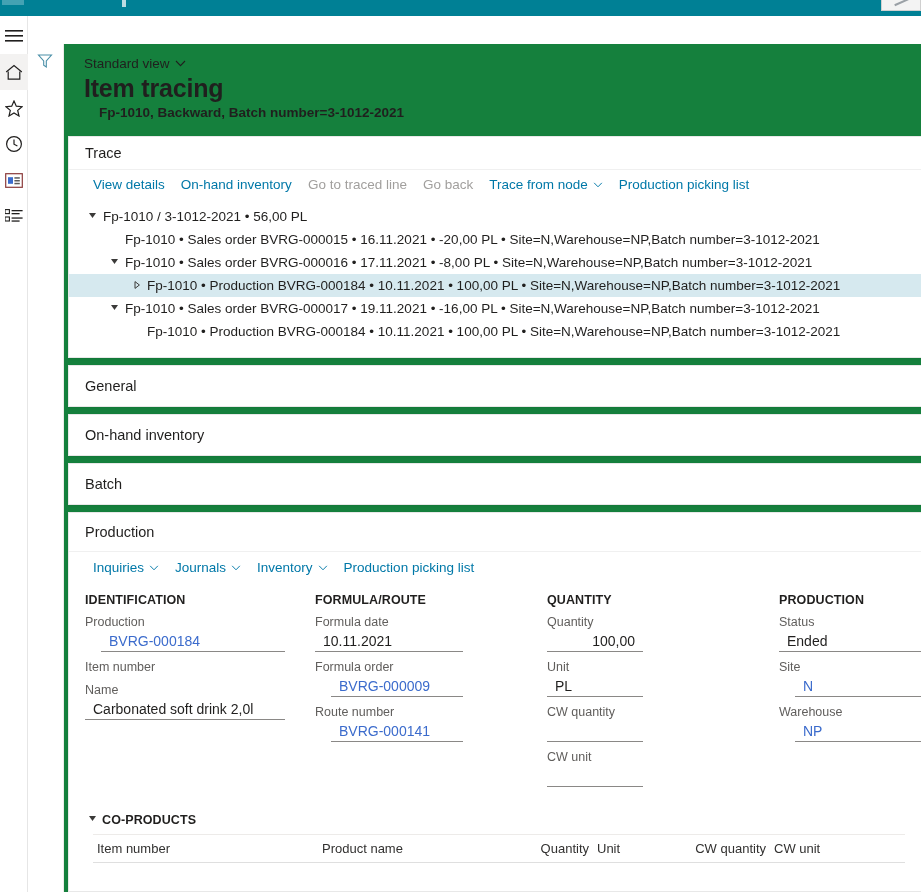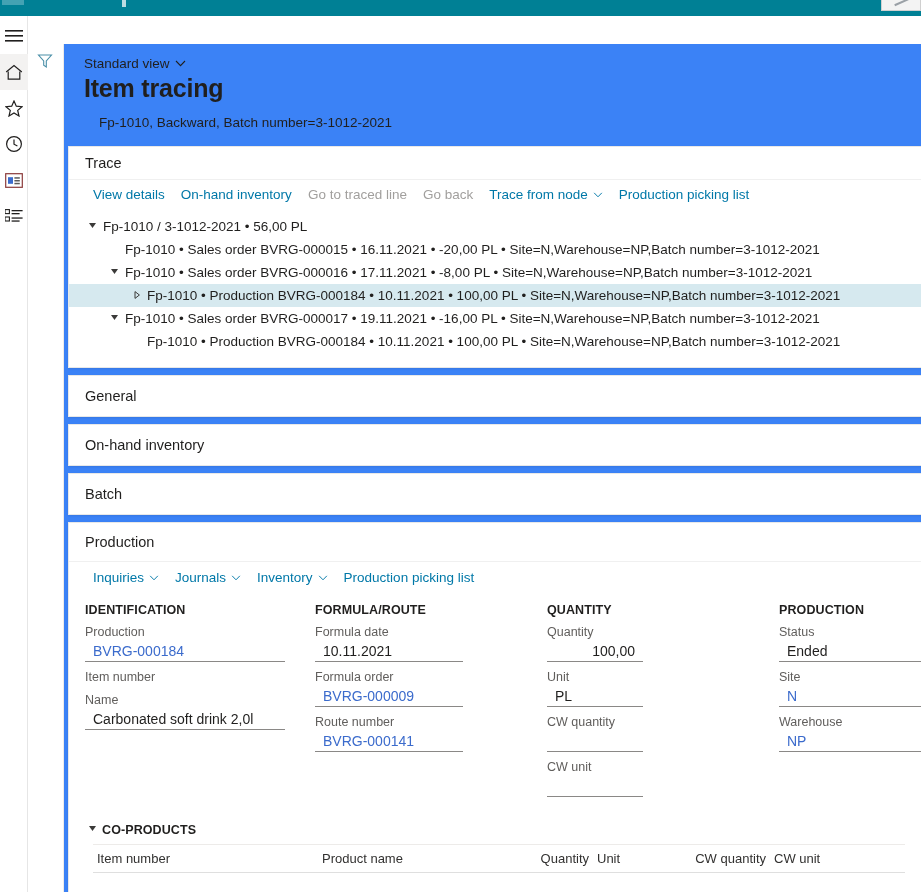--- a/index.html
+++ b/index.html
@@ -60,42 +60,42 @@
   }
   .cmd.disabled { color: #a19f9d; }
   .cmd-sep {
     width: 1px; height: 16px; background: #d2d0ce; margin: 0 4px;
   }
   .cmd-search { padding: 0 10px; }
 
   
   .content {
     position: absolute; left: 28px; top: 44px; width: 893px; height: 848px;
-    background: #3b82f6;
+    background: #15803d;
   }
   .filterbar {
     position: absolute; left: 0; top: 0; width: 36px; height: 848px;
     border-right: 1px solid #edebe9; background: #fff;
   }
   .filter-icon { position: absolute; left: 9px; top: 9px; }
 
   .page {
     position: absolute; left: 36px; top: 0; width: 857px; height: 848px;
     padding-left: 20px;
   }
   .viewsel {
     display: flex; align-items: center; gap: 5px;
     margin-top: 12px; font-size: 13.5px; color: #201f1e;
   }
   .page-title {
     font-size: 25px; font-weight: 700; letter-spacing: -.2px;
     color: #201f1e; margin-top: 1px; line-height: 32px;
   }
   .page-sub {
-    margin-top: 11px; font-size: 13.5px; font-weight: normal; color: #201f1e; padding-left: 15px;
+    margin-top: 1px; font-size: 13.5px; font-weight: bold; color: #201f1e; padding-left: 15px;
   }
 
   
   .section {
     position: relative; margin-left: -16px; width: 856px;
     background: #ffffff; border: 1px solid #e8e8e8;
     box-shadow: 0 .6px 1.8px rgba(0,0,0,.08);
   }
   .section + .section { margin-top: 7px; }
   .sec-head {
@@ -137,21 +137,21 @@
     font-size: 12.5px; font-weight: bold; color: #201f1e;
     letter-spacing: .1px; text-transform: uppercase; margin-bottom: 4px;
   }
   .fld { margin-top: 7px; }
   .fld-label { font-size: 12.5px; color: #605e5c; line-height: 16px; }
   .fld-val {
     height: 22px; line-height: 22px; font-size: 14px;
     border-bottom: 1px solid #8a8886; padding-left: 8px;
     color: #201f1e; overflow: hidden; white-space: nowrap;
   }
-  .fld-val.link { color: #3b6bcc; }
+  .fld-val.link { color: #3b6bcc; margin-left: 16px; }
   .fld-val.num { text-align: right; padding-right: 8px; }
   .fld-val.empty { padding: 0; }
 
   
   .coprod-head {
     display: flex; align-items: center; gap: 5px;
     font-size: 12.5px; font-weight: bold; color: #201f1e;
     padding-left: 20px; text-transform: uppercase; letter-spacing: .1px;
   }
   .tri { font-size: 9px; color: #3b3a39; line-height: 1; }

